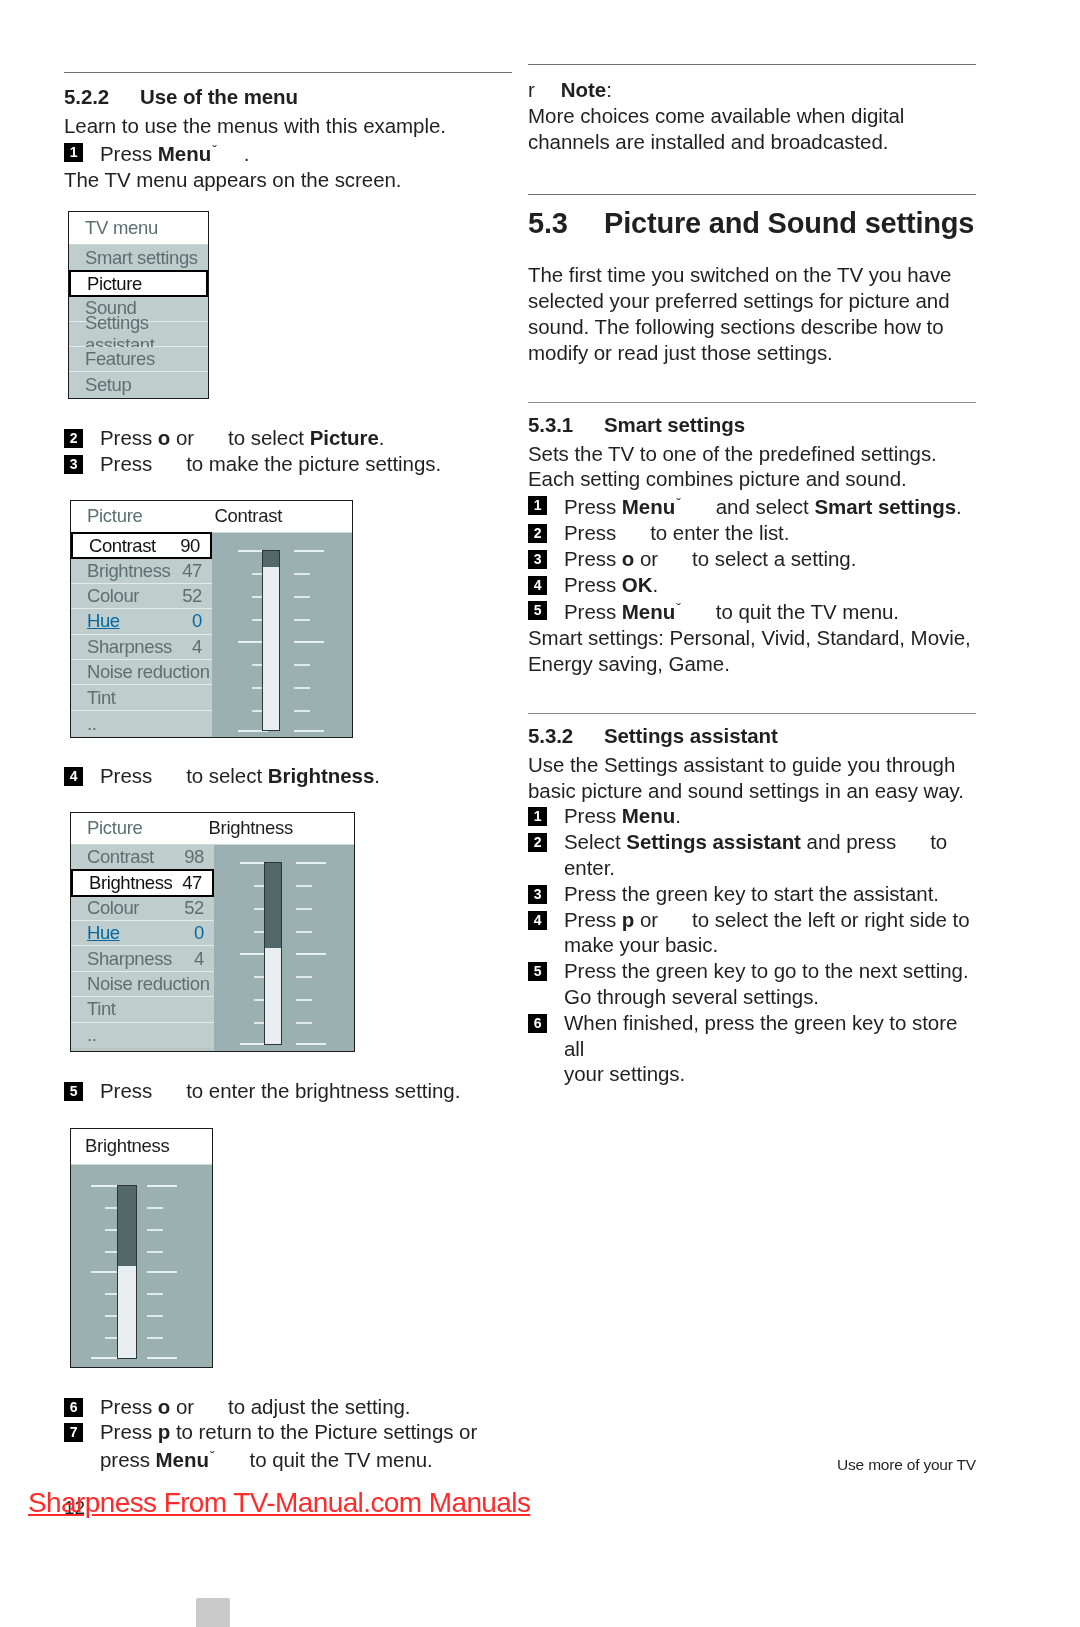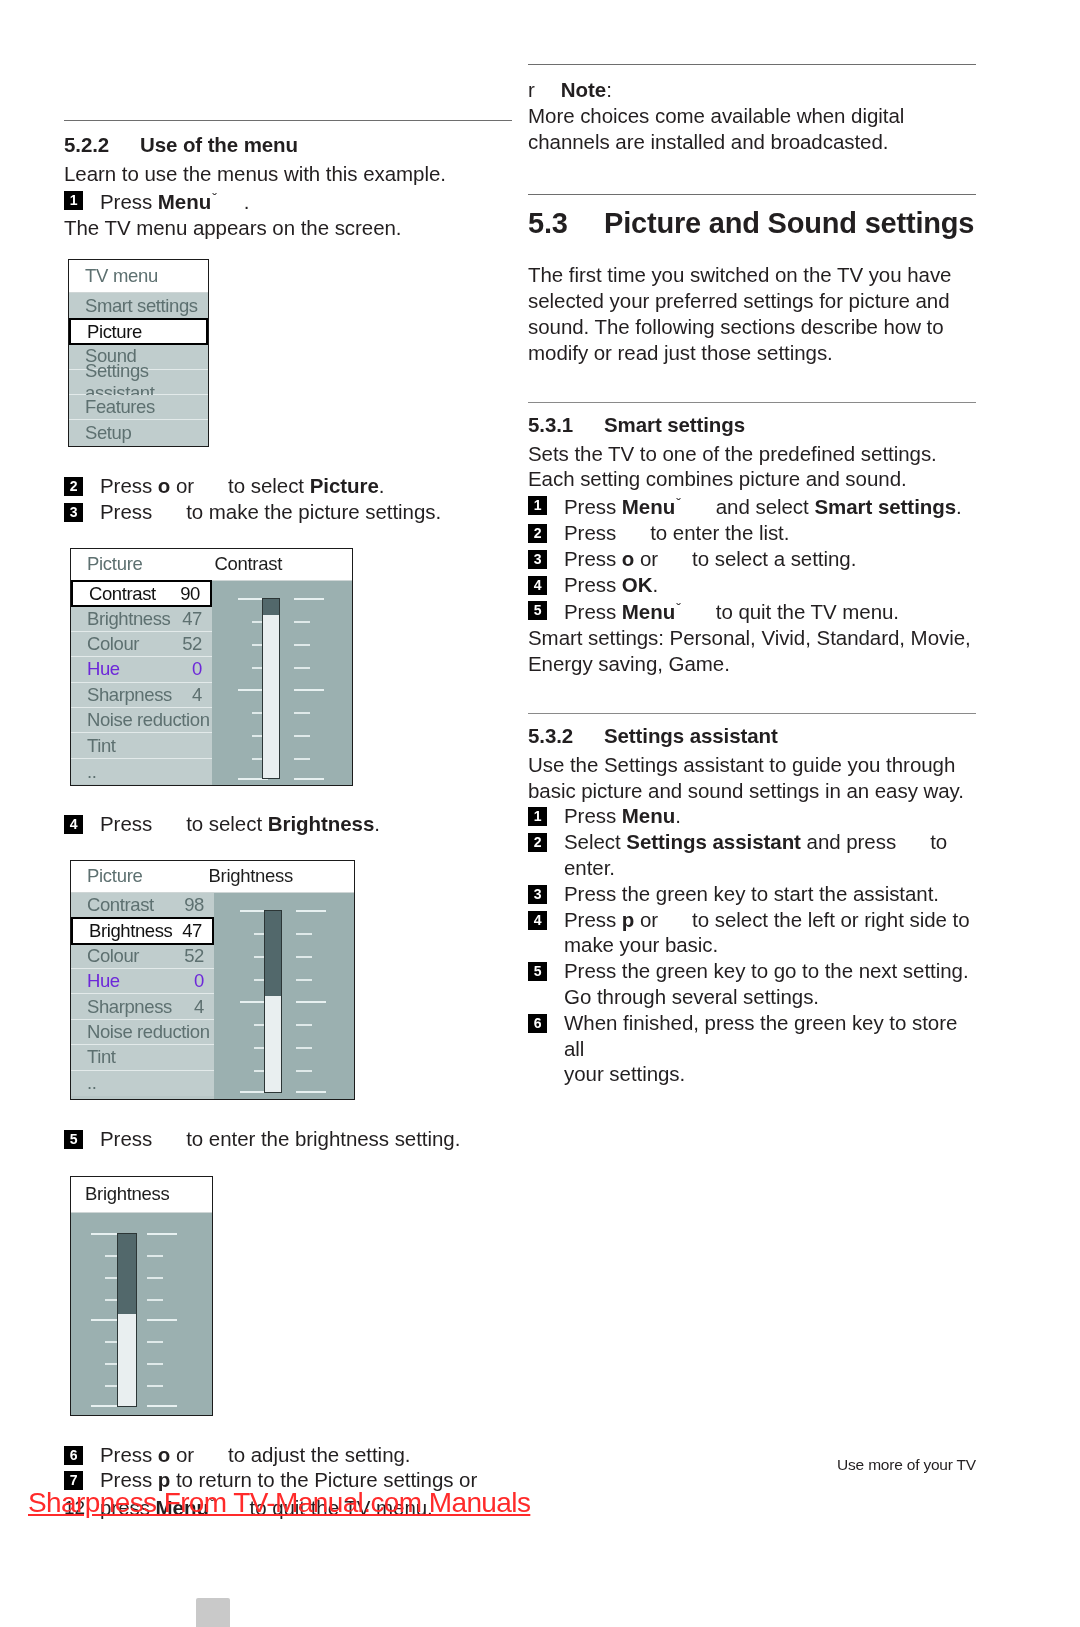--- a/index.html
+++ b/index.html
@@ -21,21 +21,20 @@
     width: 1080px;
     height: 1627px;
   }
 
   
   .col-left {
     position: absolute;
     left: 64px;
     top: 72px;
     width: 448px;
-    margin-top: 48px;
   }
   .col-right {
     position: absolute;
     left: 528px;
     top: 64px;
     width: 448px;
   }
 
   
   .rule {
@@ -137,21 +136,21 @@
     align-items: center;
     box-sizing: border-box;
     border-bottom: 1.1px solid #e3eaea;
     font-size: 18.5px;
     color: #5d7070;
     letter-spacing: -0.4px;
     padding-left: 16px;
     position: relative;
     background: #c0cdcd;
   }
-  .tv-row.dim { color: #6d28d9; }
+  .tv-row.dim { color: #0369a1; text-decoration: underline; }
   .tv-row .val {
     position: absolute;
     right: 10px;
     font-size: 18.5px;
   }
   .tv-row.sel {
     background: #ffffff;
     color: #111111;
     border: 2.6px solid #000000;
     border-bottom: 2.6px solid #000000;

